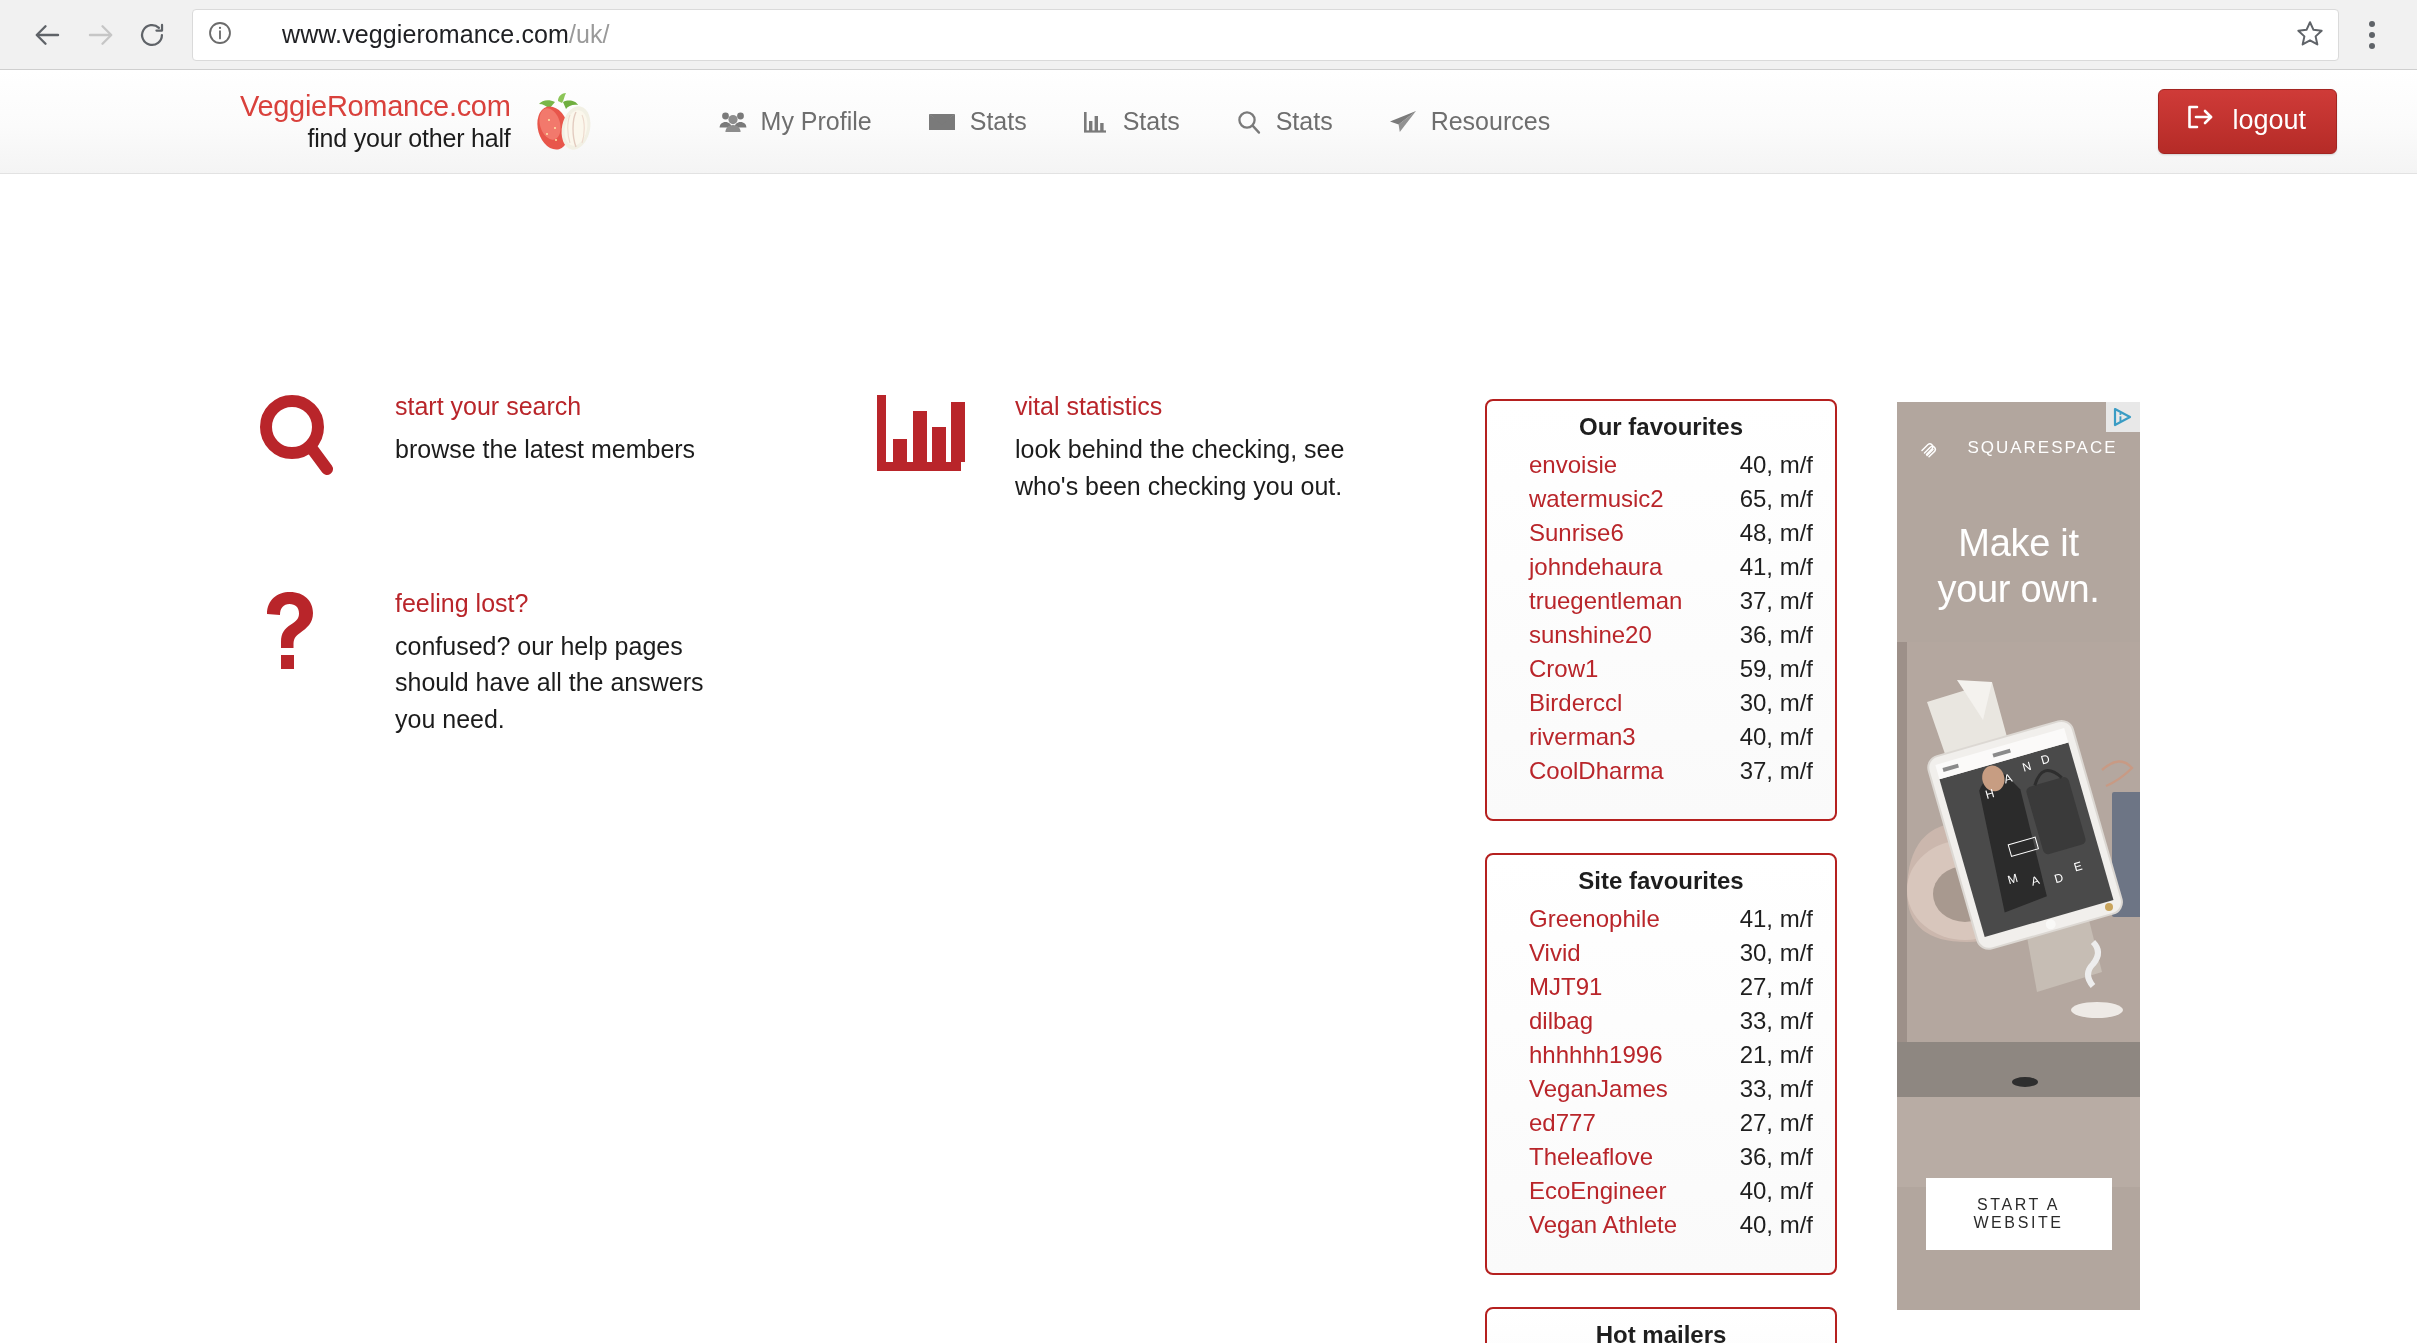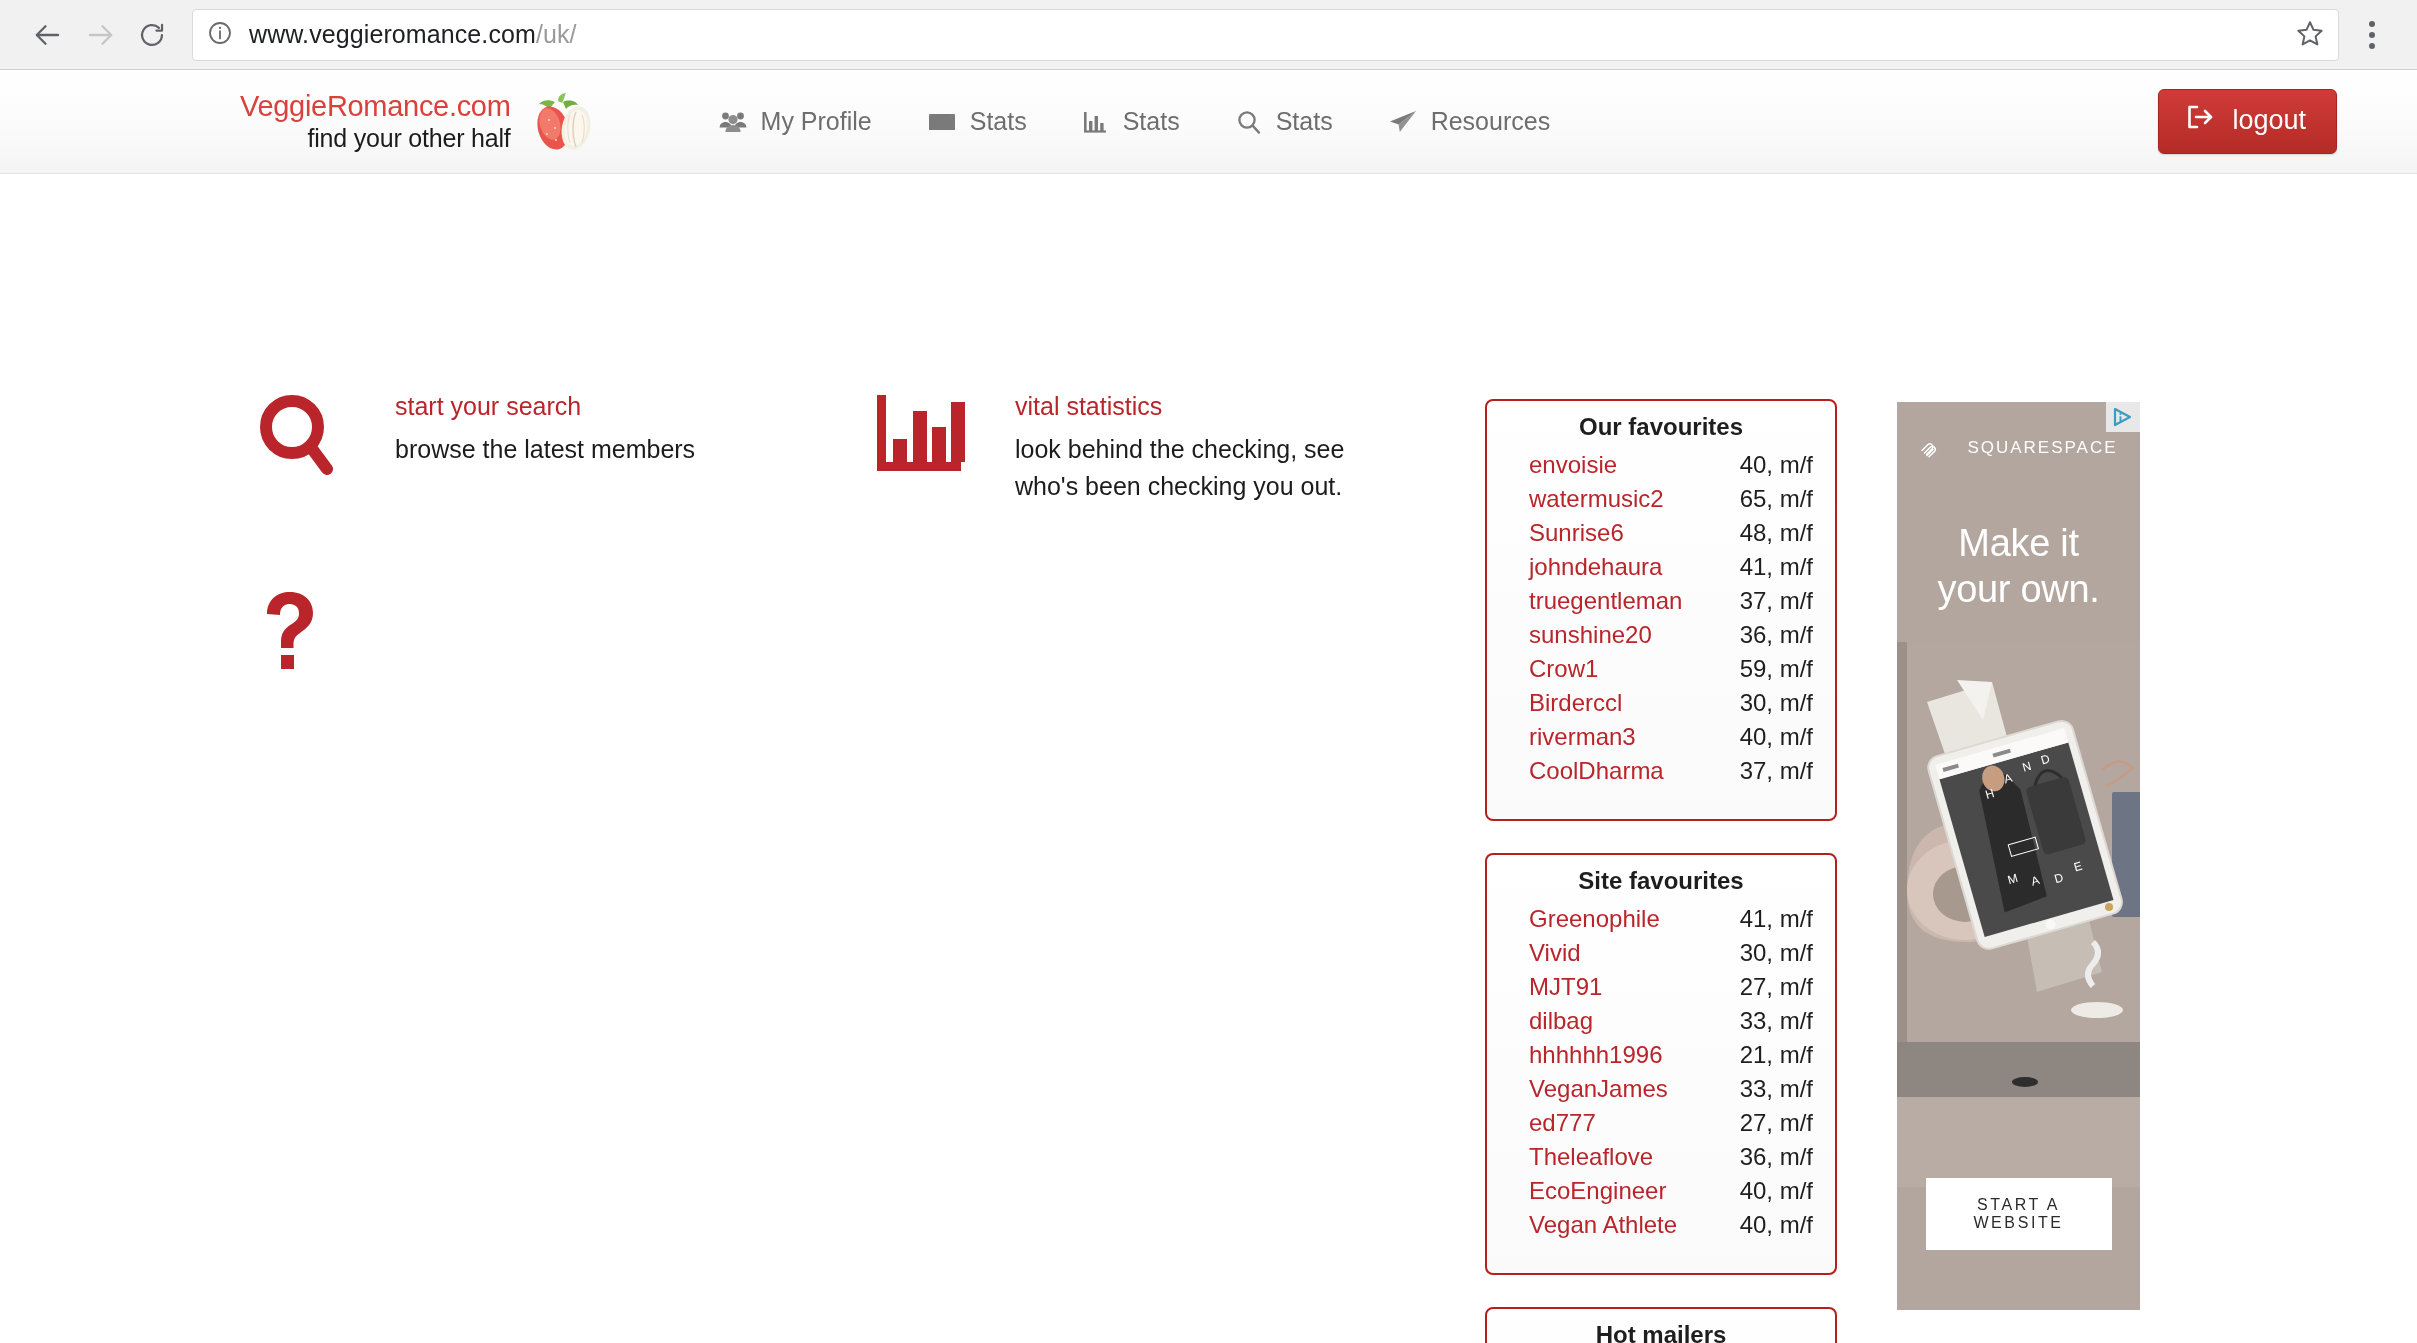--- a/index.html
+++ b/index.html
@@ -29,20 +29,21 @@
   .omnibox {
     flex: 1 1 auto;
     height: 52px;
     margin-left: 14px;
     background: #ffffff;
     border: 1px solid #dadada;
     border-radius: 4px;
     display: flex;
     align-items: center;
     padding: 0 14px;
+    gap: 33px;
   }
   .info-icon { flex: 0 0 auto; margin-right: 16px; }
   .url-text {
     font-size: 25px;
     color: #202124;
     letter-spacing: 0.1px;
     white-space: nowrap;
   }
   .url-text .path { color: #9a9a9a; }
   .star-btn { margin-left: auto; flex: 0 0 auto; padding-left: 12px; }
@@ -450,20 +451,24 @@
       </div>
     </div>
 
     <div class="promo-row promo-row-2">
       <div class="promo promo-col-1">
         <div class="promo-icon">
           <svg width="70" height="82" viewBox="0 0 70 82" fill="#b9252a">
             <path d="M12 24 C12 10 22 2 35 2 C49 2 58 11 58 23 C58 33 52 38 45 43 C40 46.5 38.5 49 38.5 55 L38.5 58 L26 58 L26 52 C26 43 29.5 38.5 36 34.5 C41.5 31 44 28.5 44 23.5 C44 17.5 40.5 14 34.5 14 C28.5 14 25 18 25 25 Z"></path>
             <rect x="26" y="65" width="13" height="14"></rect>
           </svg>
+        </div>
+        <div class="promo-body">
+          <div class="promo-title">feeling lost?</div>
+          <div class="promo-desc" style="max-width:352px;">confused? our help pages should have all the answers you need.</div>
         </div>
       </div>
     </div>
   </div>
 
   <div class="panels">
 
     <div class="panel">
       <div class="panel-title">Our favourites</div>
       <div class="panel-row">

